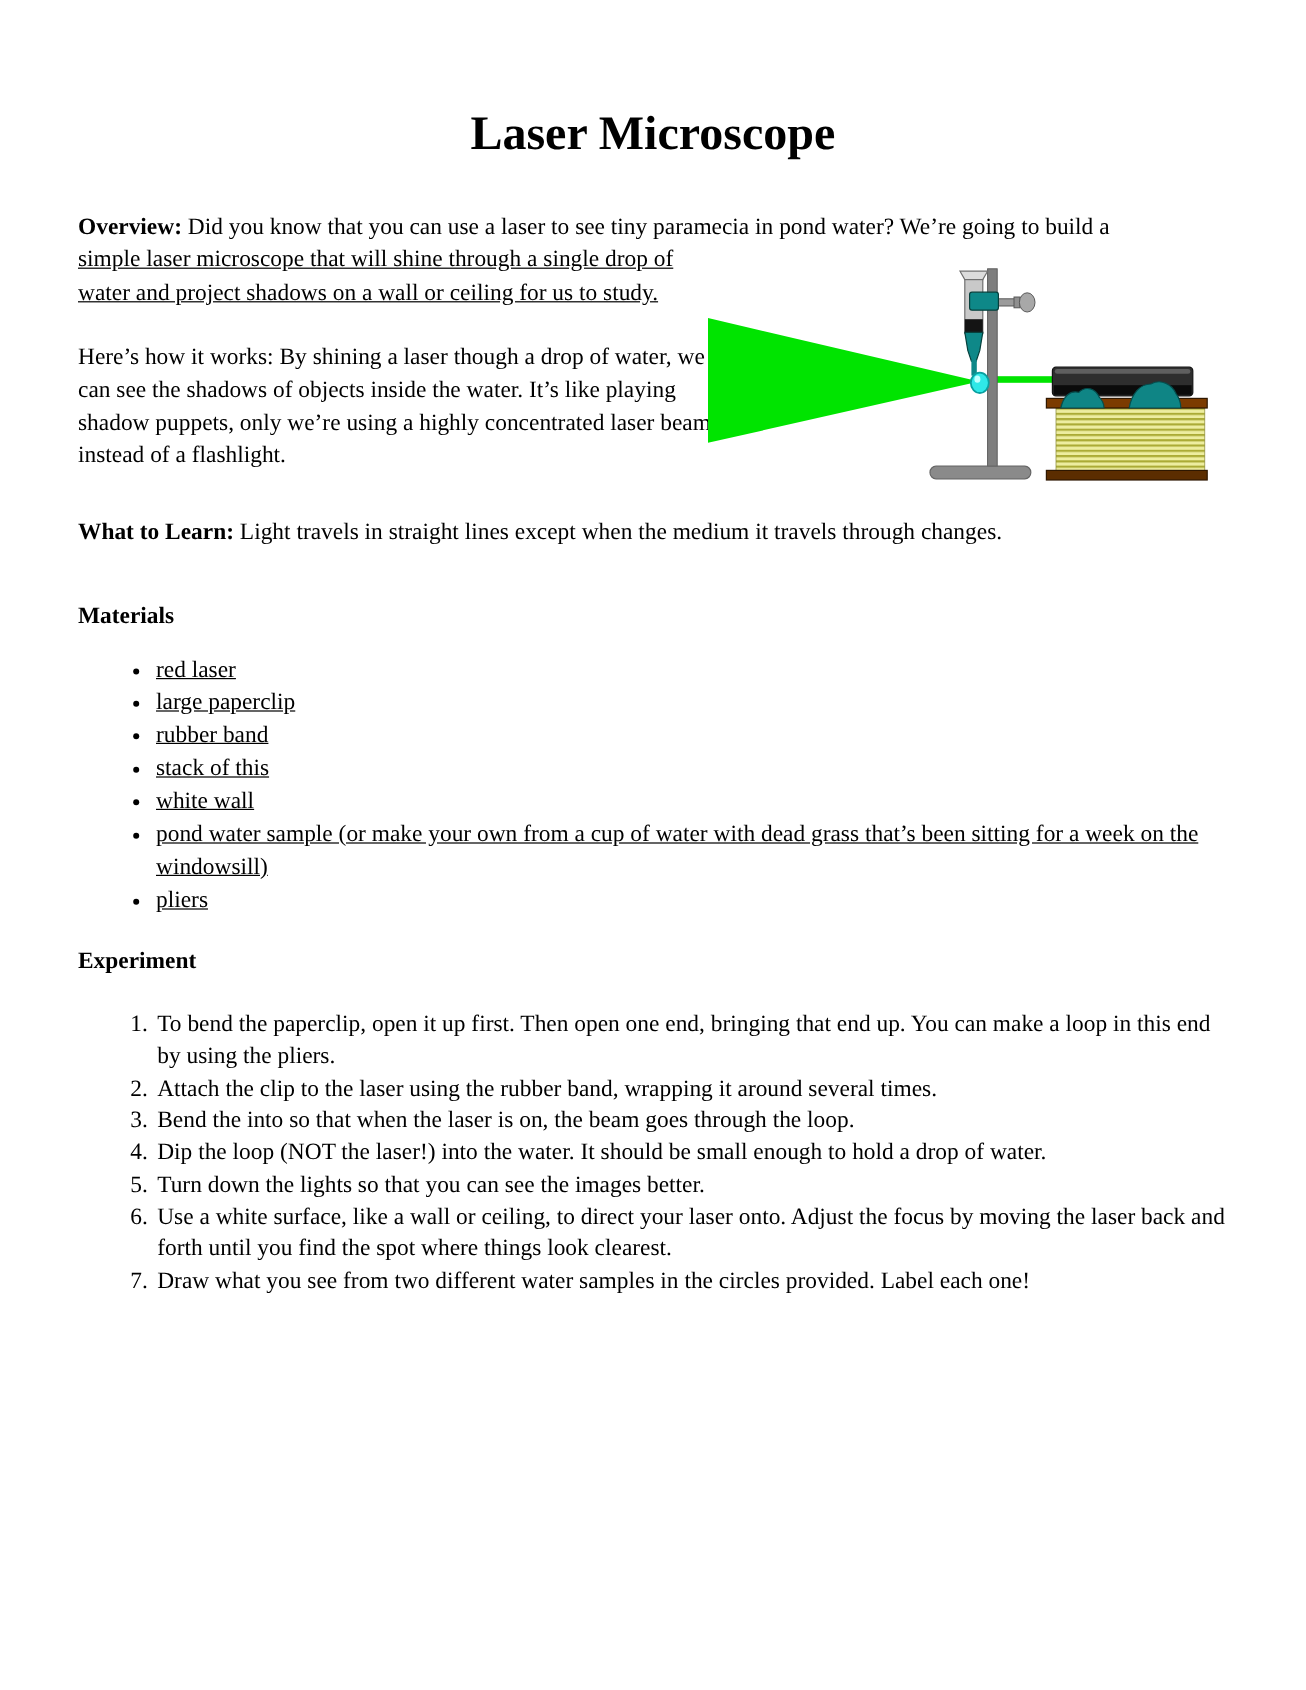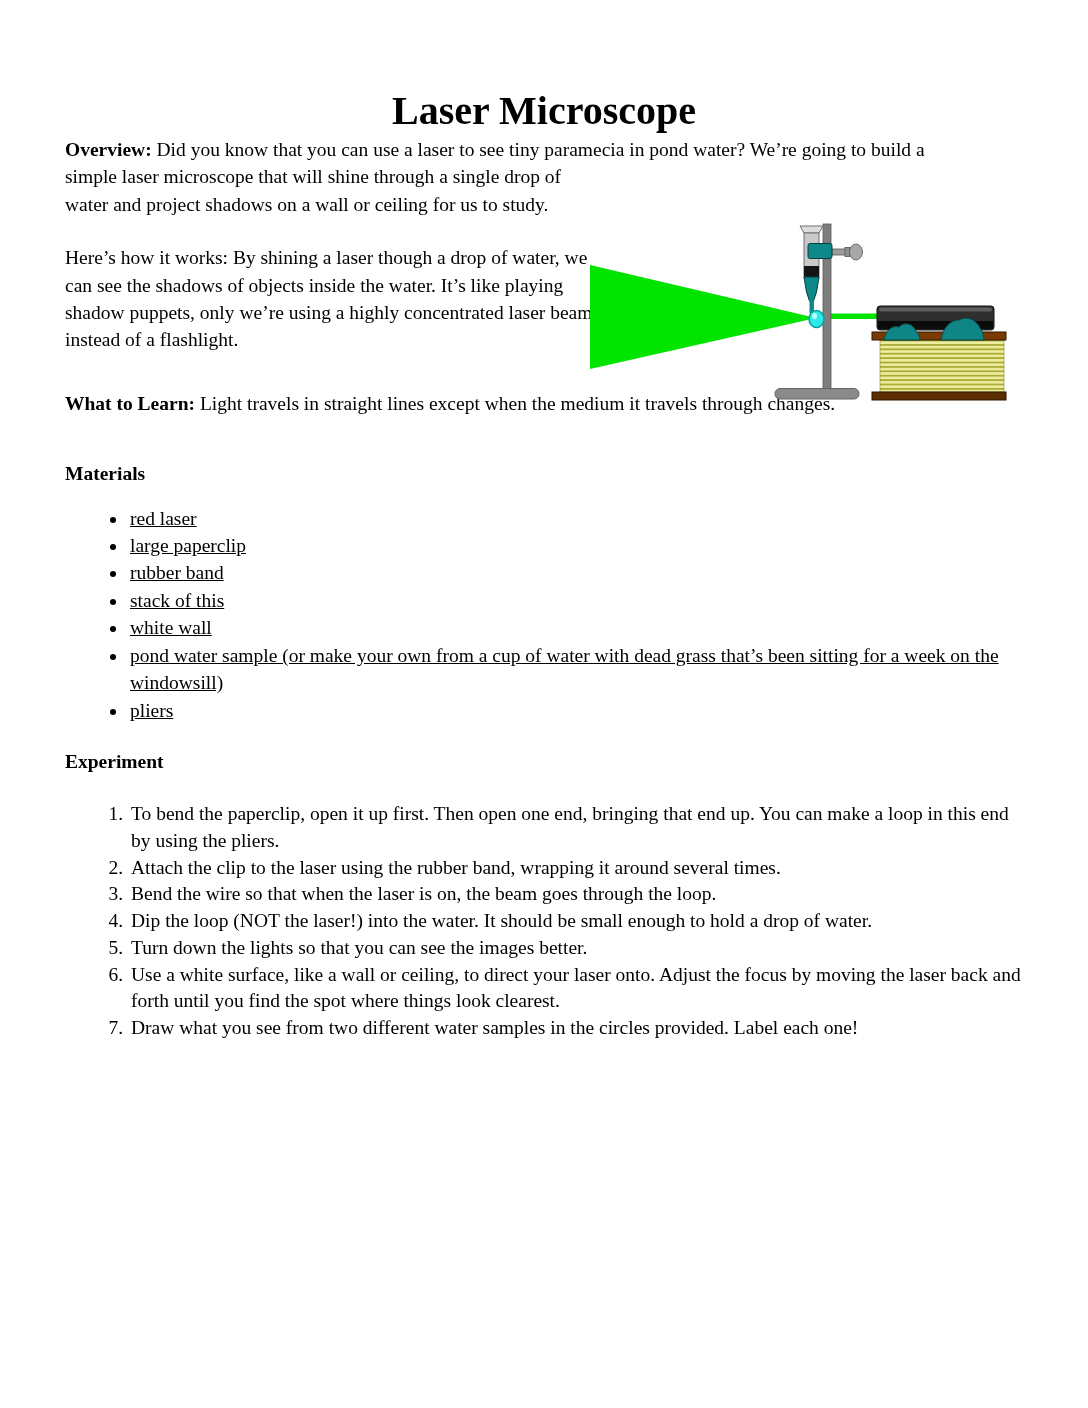--- a/index.html
+++ b/index.html
@@ -16,23 +16,23 @@
     overflow:hidden;
   }
   h1.doc-title{
     margin:86px 0 0 0;
     text-align:center;
     font-size:40px;
     line-height:50px;
     font-weight:bold;
   }
   p{margin:0;}
-  .overview{}
+  .overview{margin-top:40px;}
   .ov-line1{display:block;white-space:nowrap;}
-  .ov-rest{display:block;width:527px;}
+  .ov-rest{display:block;width:527px;text-decoration:underline;}
   .how{margin-top:26px;width:537px;}
   .wtl{margin-top:36px;}
   .lead{font-weight:bold;}
   .sect-heading{margin-top:43px;font-weight:bold;}
   .sect-heading.experiment{margin-top:24px;}
   ul.materials{margin:17px 0 0 0;padding:0 0 0 63px;list-style:disc outside;text-decoration:underline;}
   ul.materials li{padding-left:2px;max-width:885px;}
   ol.steps{margin:26px 0 0 0;padding:0 0 0 63px;list-style:decimal outside;line-height:26.7px;}
   ol.steps li{padding-left:3px;max-width:900px;}
   .figure{position:absolute;left:575px;top:212px;width:445px;height:195px;}
@@ -66,21 +66,21 @@
       <li>pond water sample (or make your own from a cup of water with dead grass that’s been sitting for a week on the windowsill)</li>
       <li>pliers</li>
     </ul>
 
   <p class="sect-heading experiment">Experiment</p>
 
   <ol class="steps">
 
   <li>To bend the paperclip, open it up first. Then open one end, bringing that end up. You can make a loop in this end by using the pliers.</li>
       <li>Attach the clip to the laser using the rubber band, wrapping it around several times.</li>
-      <li>Bend the wire so that when the laser is on, the beam goes through the loop.</li>
+      <li>Bend the into so that when the laser is on, the beam goes through the loop.</li>
       <li>Dip the loop (NOT the laser!) into the water. It should be small enough to hold a drop of water.</li>
       <li>Turn down the lights so that you can see the images better.</li>
       <li>Use a white surface, like a wall or ceiling, to direct your laser onto. Adjust the focus by moving the laser back and forth until you find the spot where things look clearest.</li>
       <li>Draw what you see from two different water samples in the circles provided. Label each one!</li>
     </ol>
 
   <div class="figure">
     <svg viewBox="0 0 445 195" width="445" height="195" xmlns="http://www.w3.org/2000/svg">
 
       <g>

